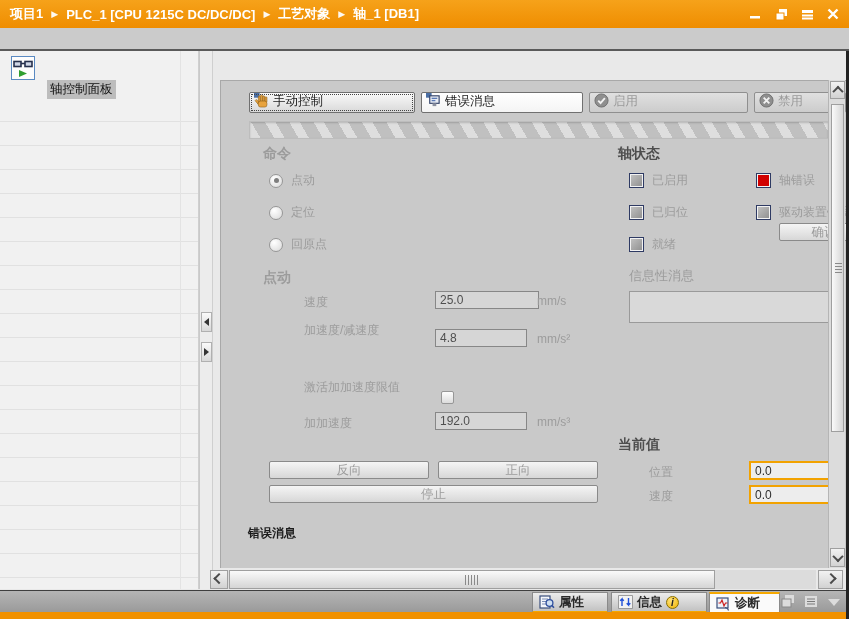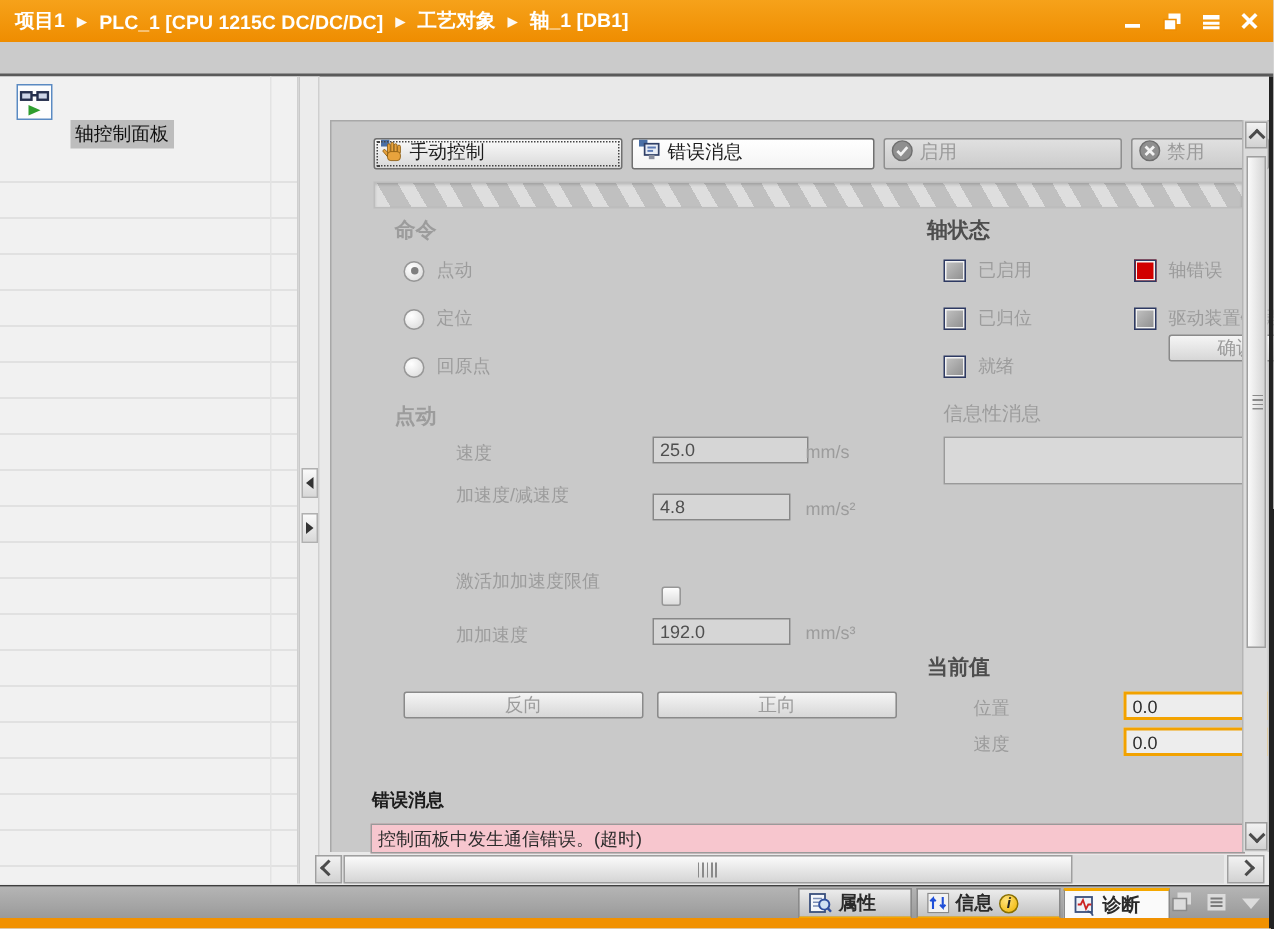--- a/index.html
+++ b/index.html
@@ -260,31 +260,31 @@
 
   <div class="abs dislbl" style="left:408px;top:186px;font-size:13px;">信息性消息</div>
   <div class="infobox"></div>
 
   <div class="gbtn" style="left:48px;top:380px;width:160px;">
     <span>反向</span>
   </div>
   <div class="gbtn" style="left:217px;top:380px;width:160px;">
     <span>正向</span>
   </div>
+  <div class="gbtn" style="left:48px;top:404px;width:329px;">
+    <span>停止</span>
+  </div>
 
   <div class="abs hdr en" style="left:397px;top:355px;">当前值</div>
   <div class="lab" style="left:428px;top:383px;width:94px;">位置</div>
   <input class="ofield" style="left: 528px; top: 380px; width: 96px;" value="0.0">
   <div class="lab" style="left:428px;top:407px;width:94px;">速度</div>
   <input class="ofield" style="left: 528px; top: 404px; width: 96px;" value="0.0">
 
   <div class="abs" style="left:27px;top:444px;color:#1c1c1c;font-weight:bold;">错误消息</div>
-  <div class="errbox">
-    <span>控制面板中发生通信错误。(超时)</span>
-  </div>
 </div>
 
 <div class="abs vscroll">
   <div class="sbtn" style="left:1px;top:1px;width:15px;height:18px;">
       <span class="chev up"></span>
     </div>
   <div class="vthumb">
       <span class="vgrip"></span>
     </div>
   <div class="sbtn" style="left:1px;top:468px;width:15px;height:19px;">

